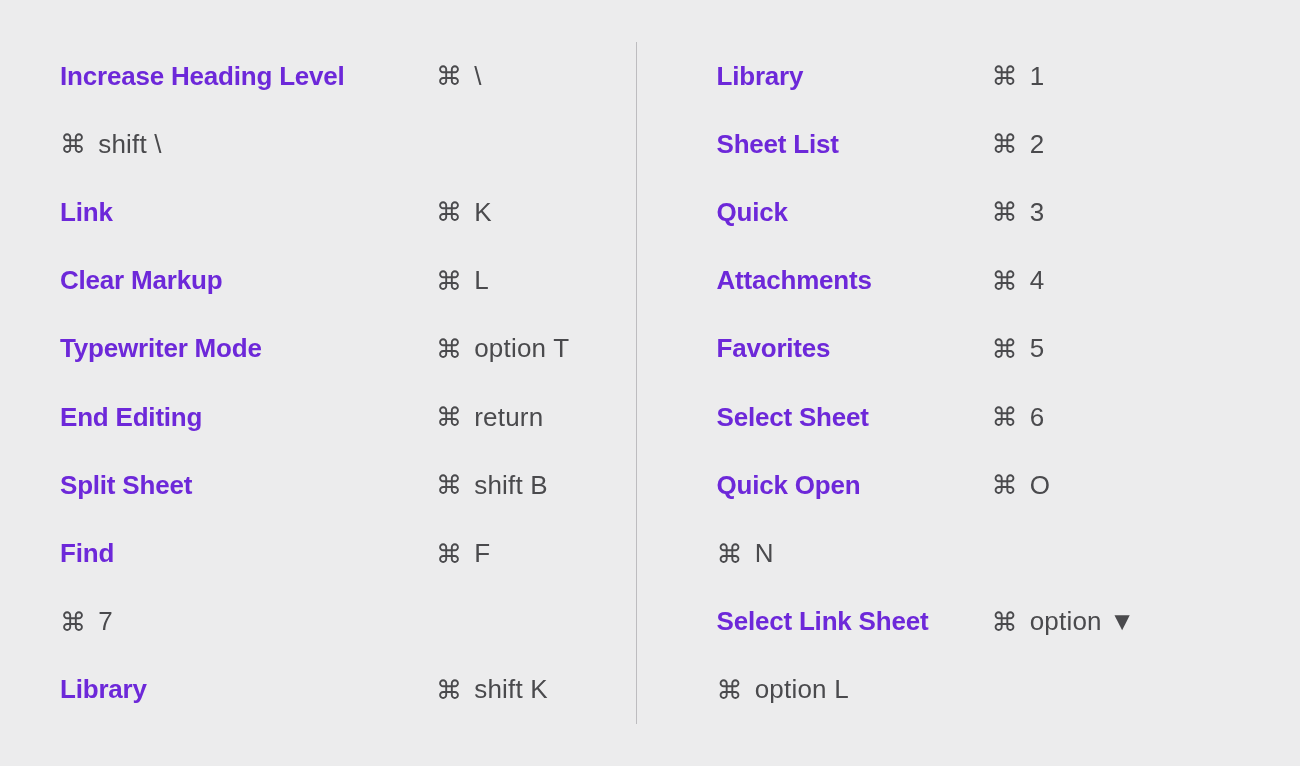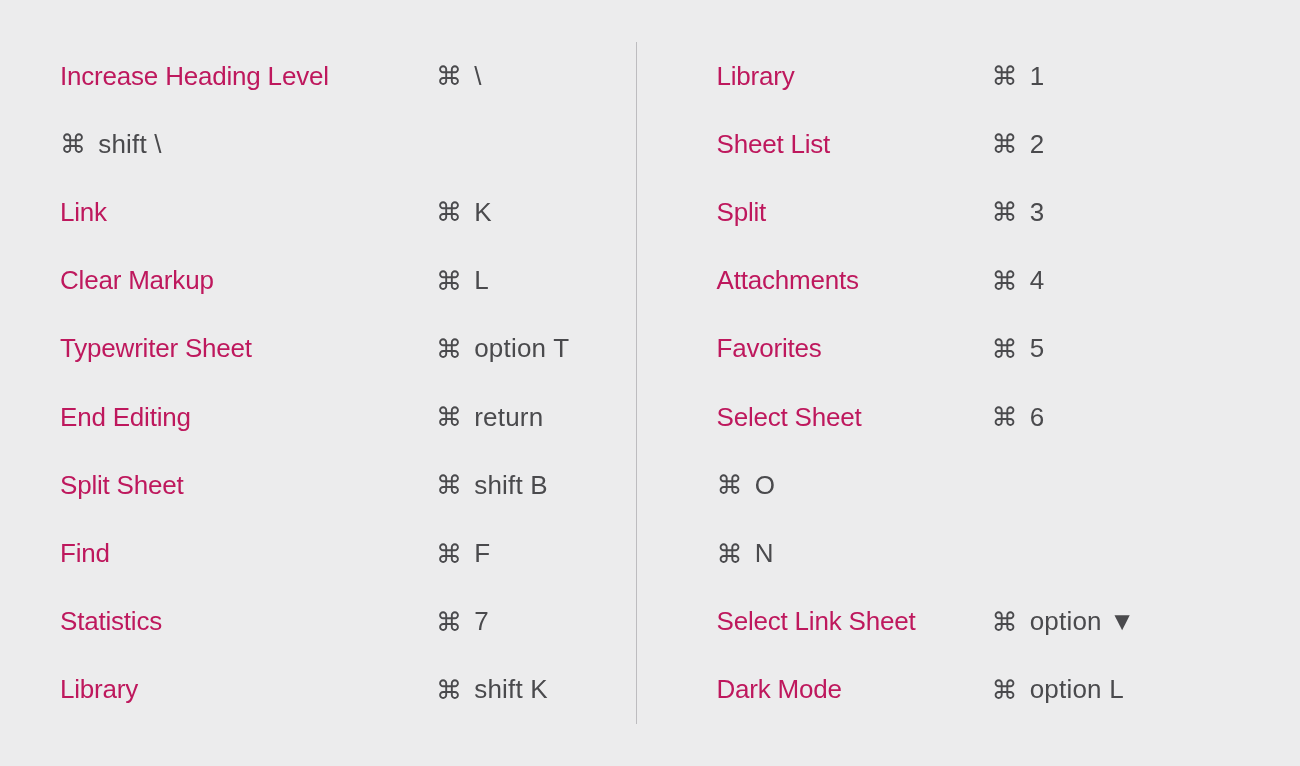--- a/index.html
+++ b/index.html
@@ -40,23 +40,23 @@
   }
   .row {
     display: flex;
     flex-direction: row;
     align-items: center;
     height: 68px;
   }
   .label {
     flex: 0 0 auto;
     font-size: 26px;
-    font-weight: 400;
+    font-weight: 700;
     letter-spacing: -0.2px;
-    color: #be185d;
+    color: #6d28d9;
   }
   .col-left .label { width: 376px; }
   .col-right .label { width: 275px; }
   .shortcut {
     display: flex;
     flex-direction: row;
     align-items: center;
     gap: 12px;
     font-size: 26px;
     font-weight: 400;
@@ -100,21 +100,21 @@
       </div>
     </div>
     <div class="row">
       <div class="label">Clear Markup</div>
       <div class="shortcut">
         <span class="cmd-icon keypart">⌘</span>
         <span class="keypart">L</span>
       </div>
     </div>
     <div class="row">
-      <div class="label">Typewriter Sheet</div>
+      <div class="label">Typewriter Mode</div>
       <div class="shortcut">
         <span class="cmd-icon keypart">⌘</span>
         <span class="keypart">option T</span>
       </div>
     </div>
     <div class="row">
       <div class="label">End Editing</div>
       <div class="shortcut">
         <span class="cmd-icon keypart">⌘</span>
         <span class="keypart">return</span>
@@ -128,21 +128,20 @@
       </div>
     </div>
     <div class="row">
       <div class="label">Find</div>
       <div class="shortcut">
         <span class="cmd-icon keypart">⌘</span>
         <span class="keypart">F</span>
       </div>
     </div>
     <div class="row">
-      <div class="label">Statistics</div>
       <div class="shortcut">
         <span class="cmd-icon keypart">⌘</span>
         <span class="keypart">7</span>
       </div>
     </div>
     <div class="row">
       <div class="label">Library</div>
       <div class="shortcut">
         <span class="cmd-icon keypart">⌘</span>
         <span class="keypart">shift K</span>
@@ -161,21 +160,21 @@
       </div>
     </div>
     <div class="row">
       <div class="label">Sheet List</div>
       <div class="shortcut">
         <span class="cmd-icon keypart">⌘</span>
         <span class="keypart">2</span>
       </div>
     </div>
     <div class="row">
-      <div class="label">Split</div>
+      <div class="label">Quick</div>
       <div class="shortcut">
         <span class="cmd-icon keypart">⌘</span>
         <span class="keypart">3</span>
       </div>
     </div>
     <div class="row">
       <div class="label">Attachments</div>
       <div class="shortcut">
         <span class="cmd-icon keypart">⌘</span>
         <span class="keypart">4</span>
@@ -189,40 +188,40 @@
       </div>
     </div>
     <div class="row">
       <div class="label">Select Sheet</div>
       <div class="shortcut">
         <span class="cmd-icon keypart">⌘</span>
         <span class="keypart">6</span>
       </div>
     </div>
     <div class="row">
+      <div class="label">Quick Open</div>
       <div class="shortcut">
         <span class="cmd-icon keypart">⌘</span>
         <span class="keypart">O</span>
       </div>
     </div>
     <div class="row">
       <div class="shortcut">
         <span class="cmd-icon keypart">⌘</span>
         <span class="keypart">N</span>
       </div>
     </div>
     <div class="row">
       <div class="label">Select Link Sheet</div>
       <div class="shortcut">
         <span class="cmd-icon keypart">⌘</span>
         <span class="keypart">option ▼</span>
       </div>
     </div>
     <div class="row">
-      <div class="label">Dark Mode</div>
       <div class="shortcut">
         <span class="cmd-icon keypart">⌘</span>
         <span class="keypart">option L</span>
       </div>
     </div>
   </div>
 
 </div>
 
 </body></html>

